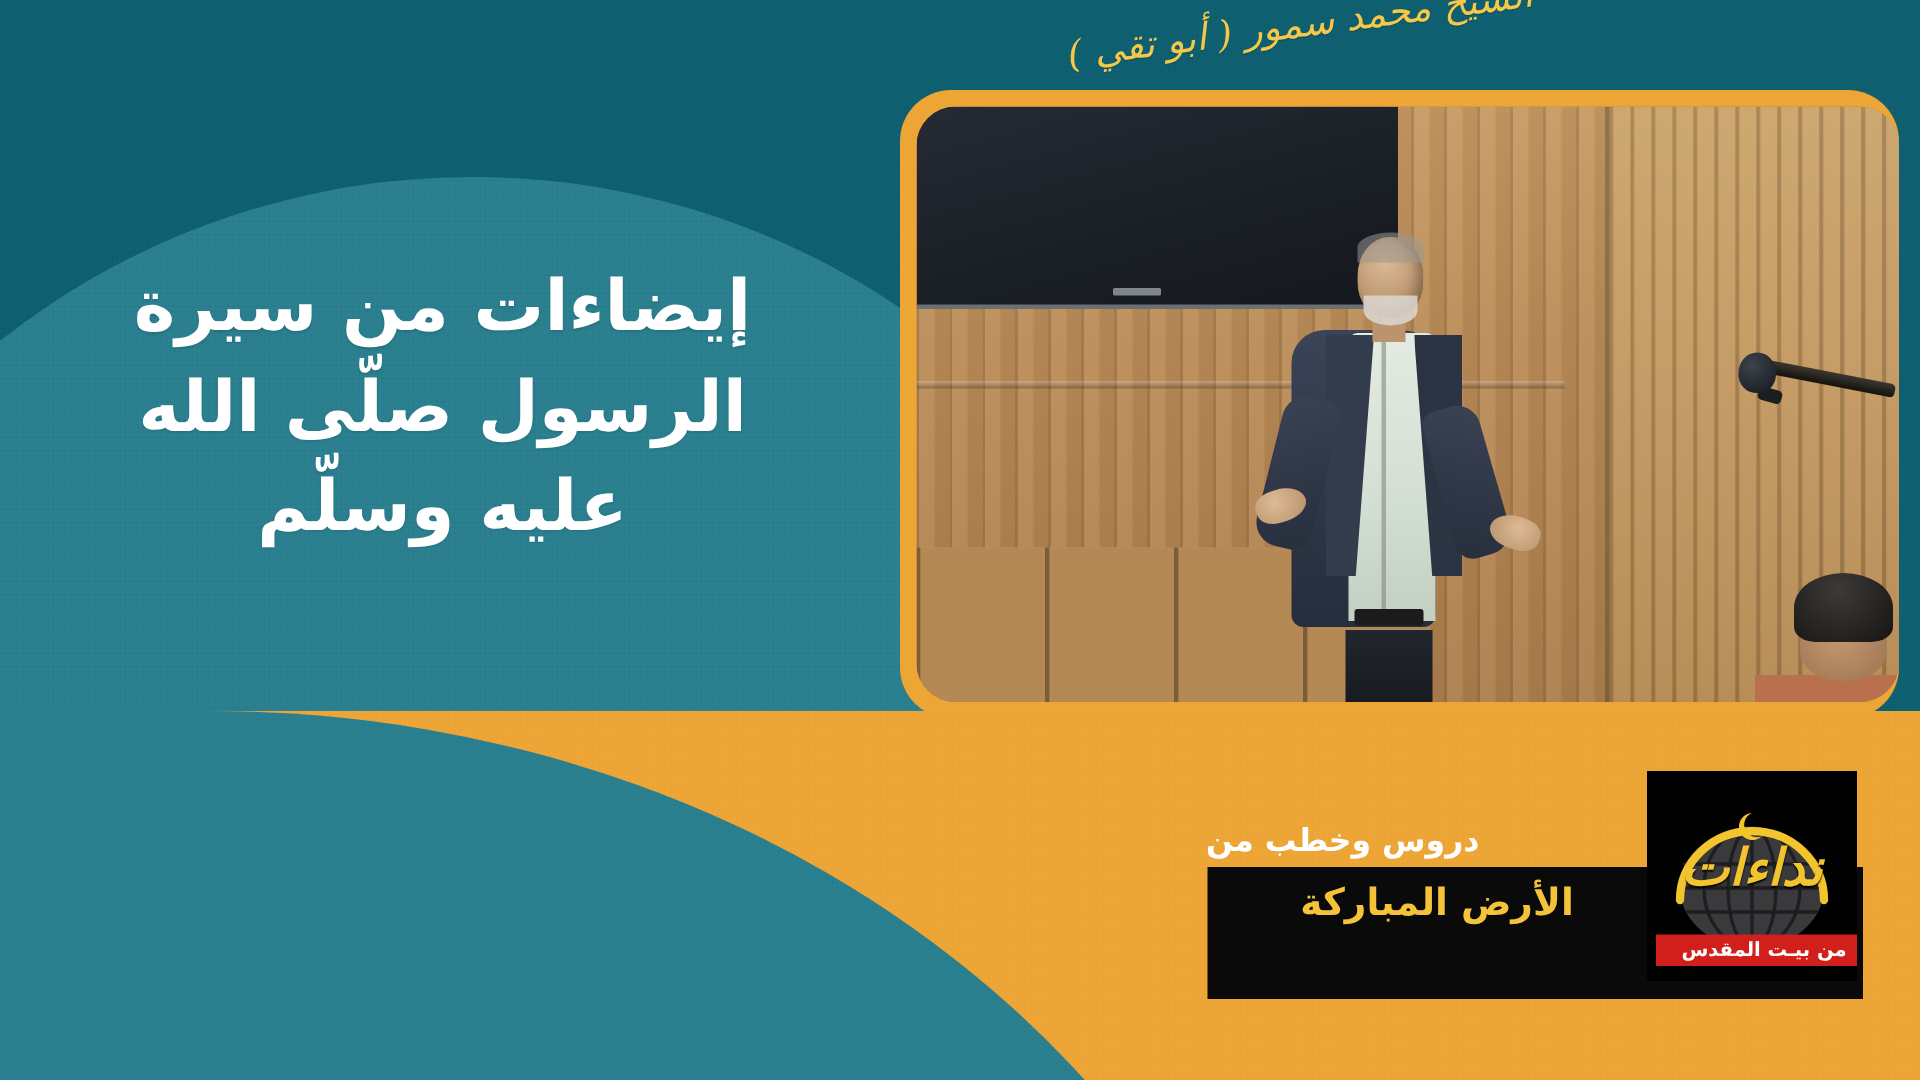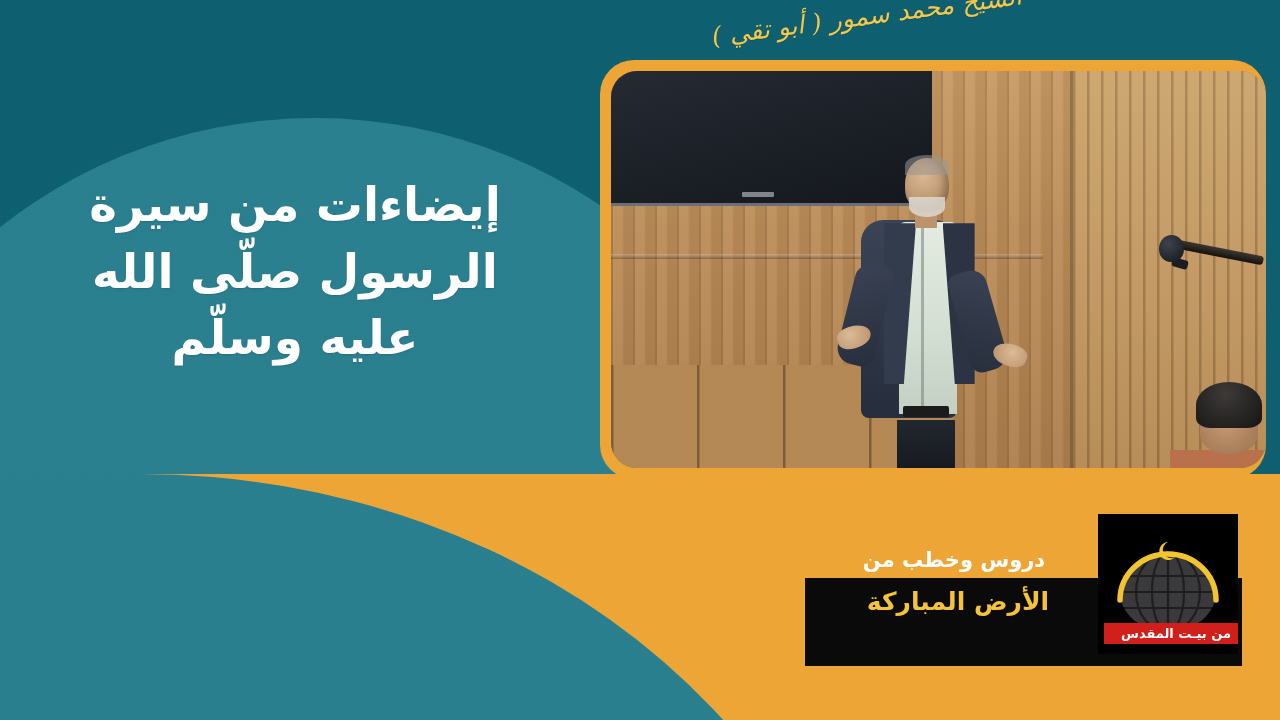--- a/index.html
+++ b/index.html
@@ -311,21 +311,21 @@
   .seated-shirt {
     position:absolute; right:0; bottom:0;
     width:96px; height:18px;
     background:#b8704d;
   }
 
   
   .caption-line1 {
     position:absolute;
     left:804px; top:548px; width:300px;
-    direction:rtl; text-align:center;
+    direction:rtl; text-align:left;
     color:#ffffff;
     font-size:21px; font-weight:700; line-height:1.2;
     font-family:"DejaVu Sans", sans-serif;
   }
   .black-bar {
     position:absolute;
     left:805px; top:578px; width:437px; height:88px;
     background:#0a0a0a;
   }
   .caption-line2 {
@@ -455,18 +455,19 @@
       <g stroke="#1d1d1f" stroke-width="2.2" fill="none" opacity=".95">
         <line x1="10" y1="36" x2="102" y2="36"></line>
         <line x1="8" y1="52" x2="104" y2="52"></line>
         <line x1="12" y1="68" x2="100" y2="68"></line>
       </g>
 
       <path d="M8 60 A48 46 0 0 1 104 60" fill="none" stroke="#f2c52e" stroke-width="5.5" stroke-linecap="round"></path>
 
       <path d="M56 2 a9 9 0 1 0 6.5 15.5 a7 7 0 1 1 -6.5 -15.5 z" fill="#f2c52e"></path>
     </svg>
+    <div class="logo-word">نداءات</div>
     <div class="logo-ribbon">
       <span>من بيـت المقدس</span>
     </div>
   </div>
 
 </div>
 
 </body></html>

